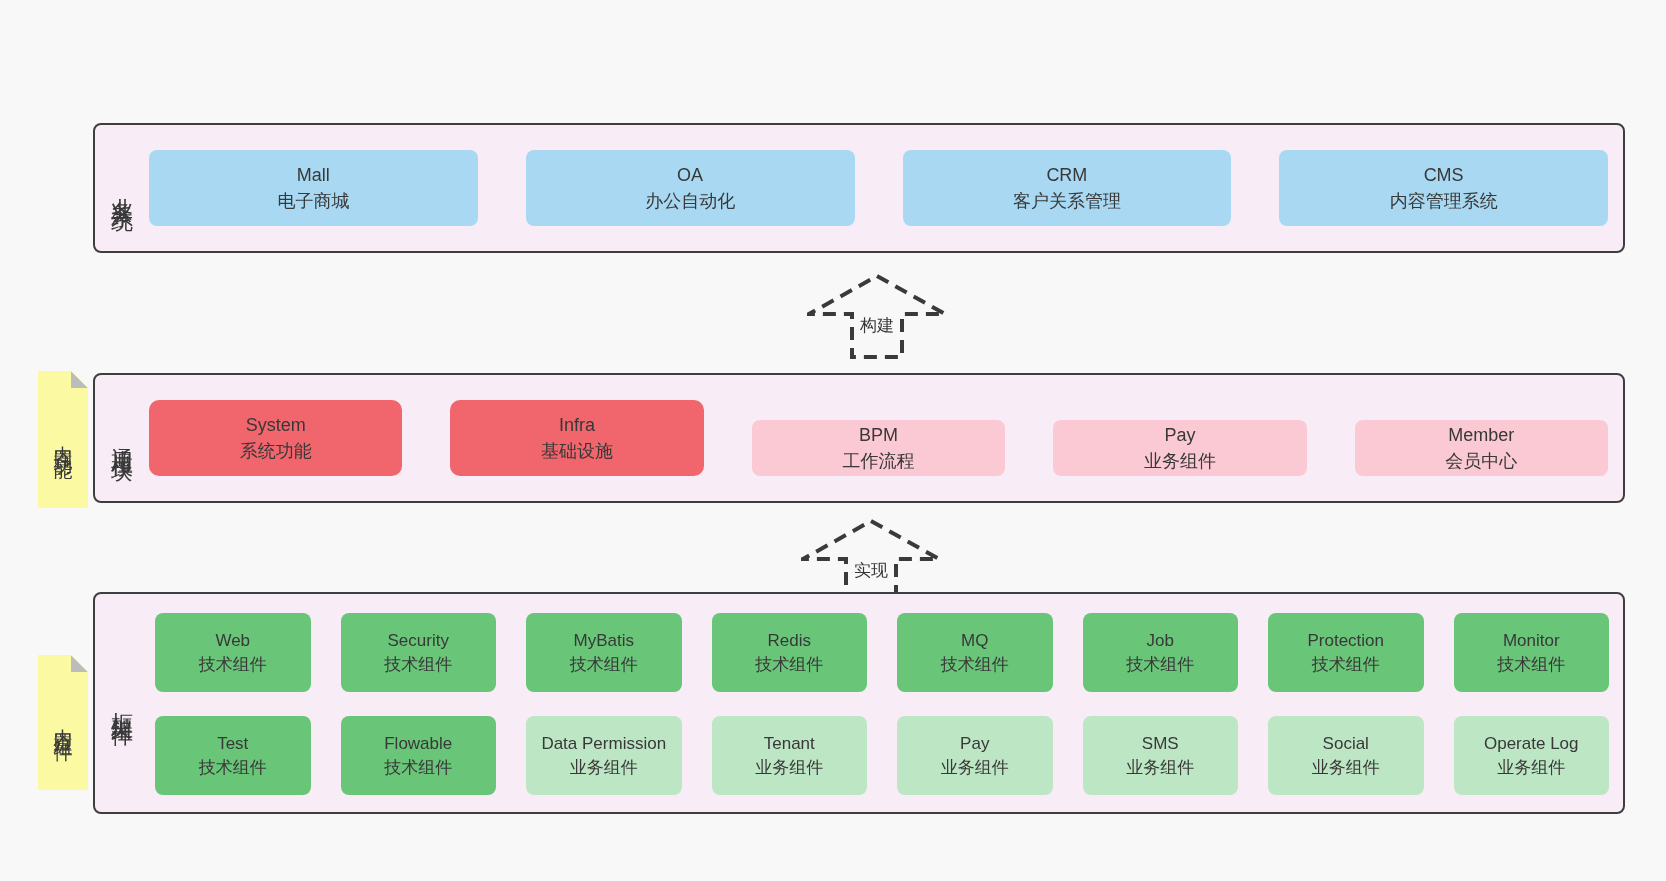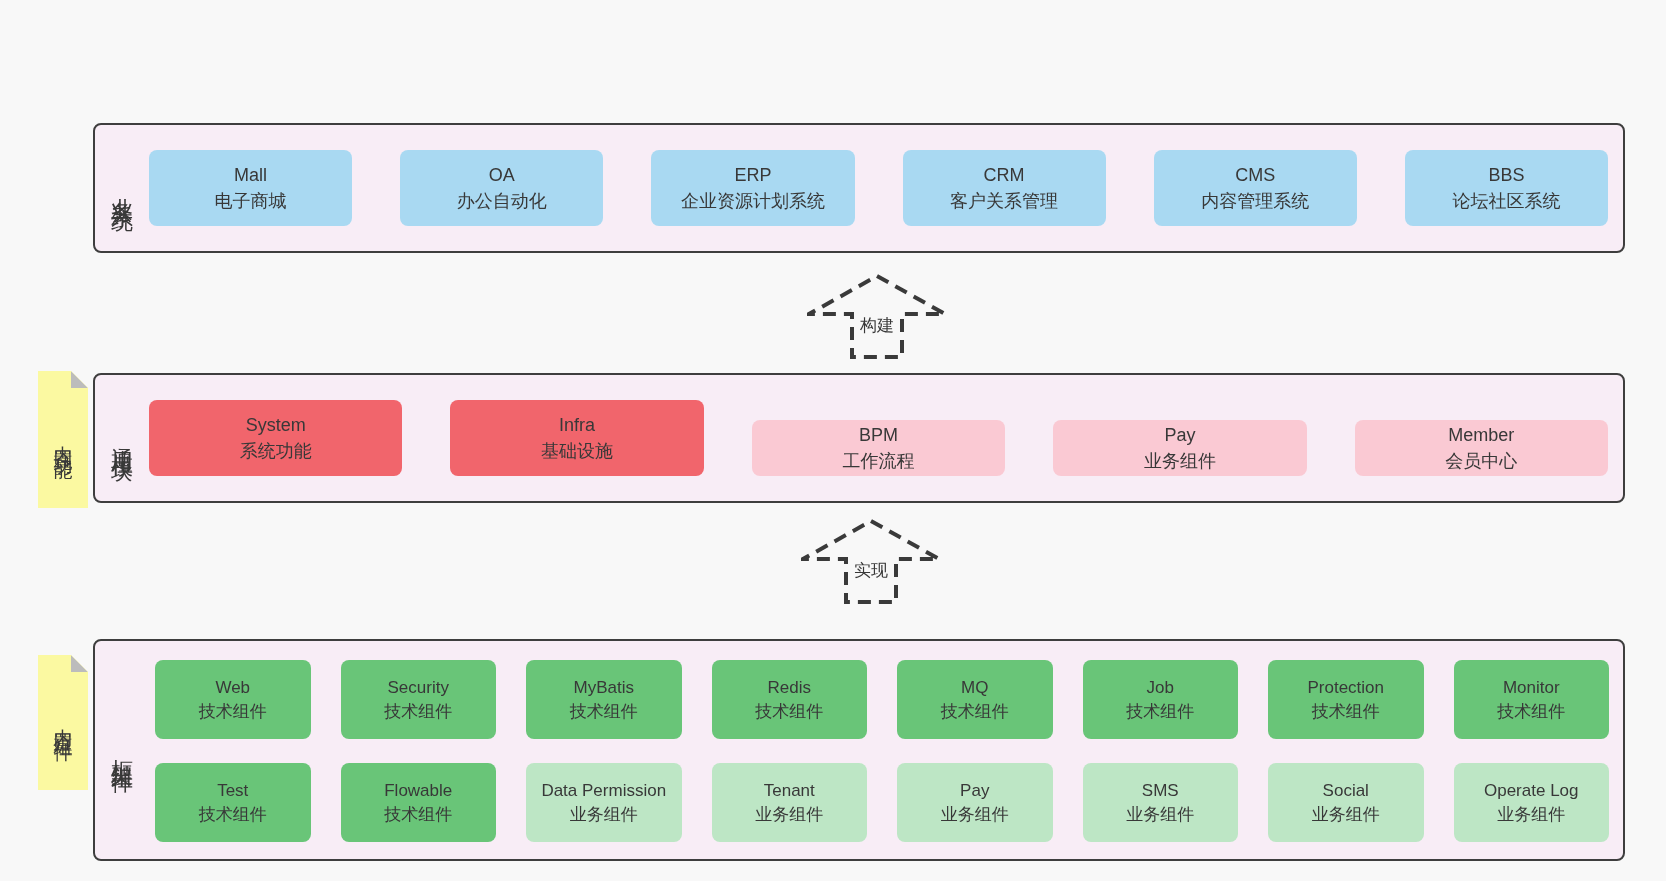--- a/index.html
+++ b/index.html
@@ -20,21 +20,21 @@
     left: 93px;
     width: 1532px;
     height: 130px;
     background: var(--layer-bg, #f8edf6);
     border: 2px solid var(--border, #3e3e3e);
     border-radius: 8px;
     box-sizing: border-box;
   }
   #layer-0 { top: 123px; }
   #layer-1 { top: 373px; }
-  #layer-2 { top: 639px; height: 222px; }
+  #layer-2 { top: 592px; height: 222px; }
 
   .vlabel {
     position: absolute;
     left: 0; top: 0; bottom: 0;
     width: 54px;
     display: flex;
     align-items: center;
     justify-content: center;
     writing-mode: vertical-lr;
     text-orientation: upright;
@@ -69,21 +69,21 @@
     justify-content: center;
     text-align: center;
     font-size: 18px;
     line-height: 26px;
     padding: 2px 6px;
     box-sizing: border-box;
   }
   .boxgrid .box { font-size: 17px; line-height: 24px; }
   .box-name, .box-desc { display: block; }
   .v-blue       { background: var(--blue, #a9d9f2); }
-  .v-red        { background: var(--red, #f1656c); }
+  .v-red        { background: var(--red, #f1656c); border-radius: 10px; }
   .v-pink       { background: var(--pink, #fac9d3); margin-top: 20px; }
   .v-green      { background: var(--green, #69c578); }
   .v-lightgreen { background: var(--lightgreen, #bde6c5); }
 
   
   .arrow { position: absolute; width: 140px; height: 87px; }
   #arrow-0 { left: 807px; top: 273px; text-decoration: underline; }
   #arrow-1 { left: 801px; top: 518px; }
   .arrow svg { position: absolute; left: 0; top: 0; }
   .arrow-label {
@@ -134,34 +134,26 @@
     <div class="boxes">
         <div class="box v-blue">
     <span class="box-name">Mall</span>
     <span class="box-desc">电子商城</span>
   </div>
         <div class="box v-blue">
     <span class="box-name">OA</span>
     <span class="box-desc">办公自动化</span>
   </div>
         <div class="box v-blue">
-    <span class="box-name">ERP</span>
-    <span class="box-desc">企业资源计划系统</span>
-  </div>
-        <div class="box v-blue">
     <span class="box-name">CRM</span>
     <span class="box-desc">客户关系管理</span>
   </div>
         <div class="box v-blue">
     <span class="box-name">CMS</span>
     <span class="box-desc">内容管理系统</span>
-  </div>
-        <div class="box v-blue">
-    <span class="box-name">BBS</span>
-    <span class="box-desc">论坛社区系统</span>
   </div>
       </div>
   </section>
 
   <div class="arrow" id="arrow-0">
     <svg width="140" height="87" viewBox="0 0 140 87">
       <polygon points="70,3 138,41 95,41 95,84 45,84 45,41 2,41" fill="none" stroke="#3a3a3a" stroke-width="4" stroke-dasharray="13 8"></polygon>
     </svg>
     <span class="arrow-label">构建</span>
   </div>

